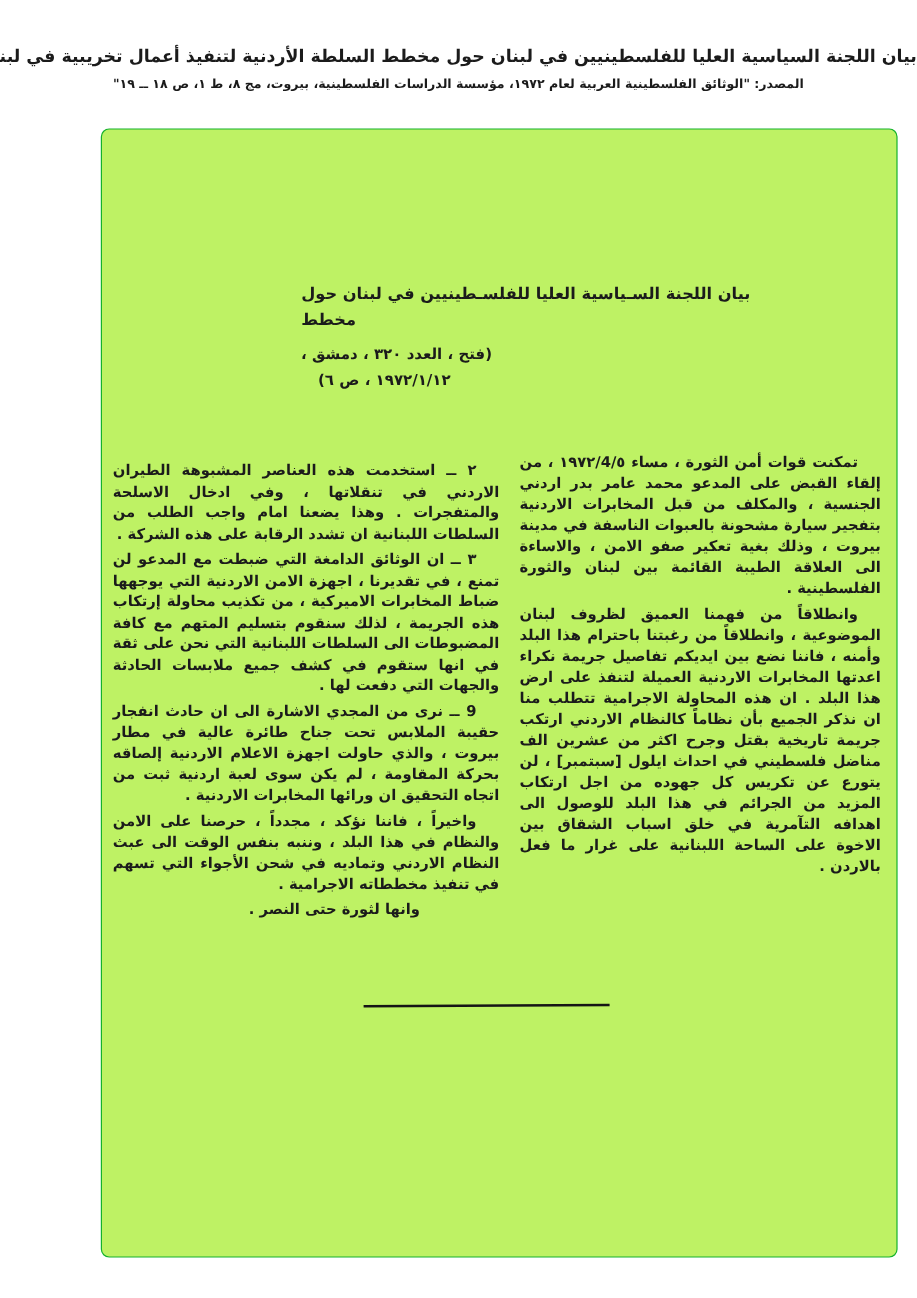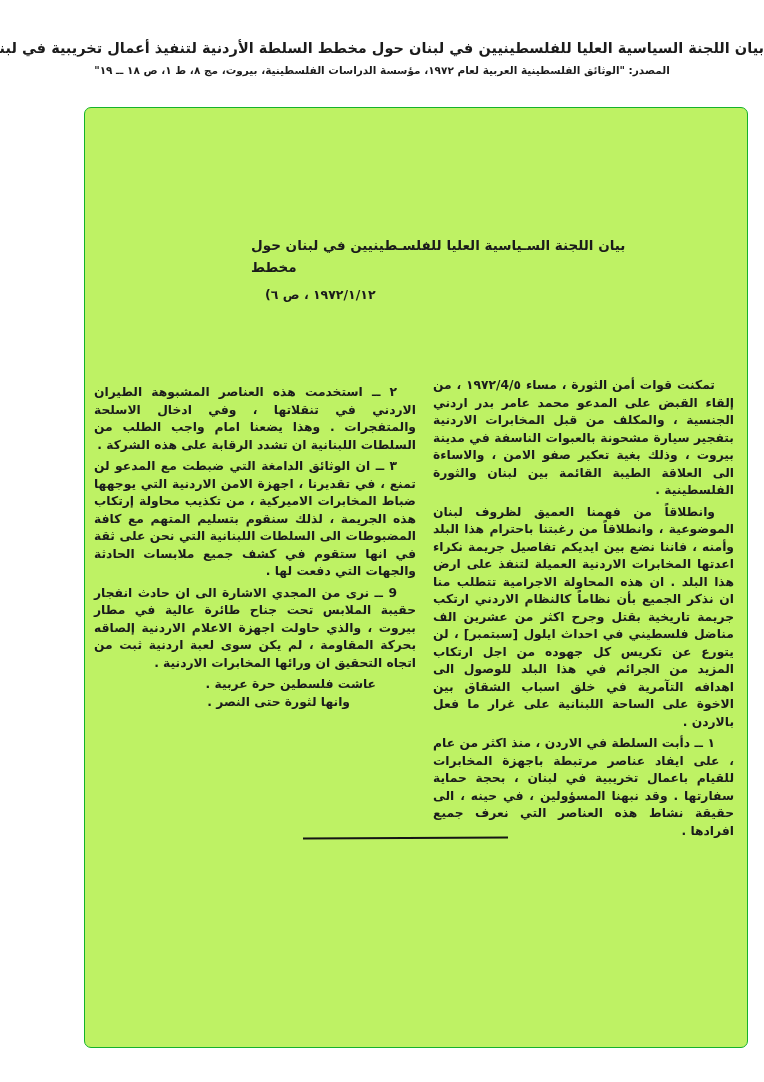--- a/index.html
+++ b/index.html
@@ -93,33 +93,33 @@
 
   <div class="top-source" dir="rtl">المصدر: "الوثائق الفلسطينية العربية لعام ١٩٧٢، مؤسسة الدراسات الفلسطينية، بيروت، مج ٨، ط ١، ص ١٨ ــ ١٩"</div>
 
   <div class="frame" style="border-color: rgb(20, 178, 44);">
 
     <div class="doc-title" dir="rtl">
       <div>بيان اللجنة السـياسية العليا للفلسـطينيين في لبنان حول مخطط</div>
     </div>
 
     <div class="citation" dir="rtl">
+      <div class="c1">(فتح ، العدد ٣٢٠ ، دمشق ،</div>
       <div class="c2">١٩٧٢/١/١٢ ، ص ٦)</div>
     </div>
 
     <div class="col col-first" dir="rtl">
       <p class="para">تمكنت قوات أمن الثورة ، مساء ١٩٧٢/4/٥ ، من إلقاء القبض على المدعو محمد عامر بدر اردني الجنسية ، والمكلف من قبل المخابرات الاردنية بتفجير سيارة مشحونة بالعبوات الناسفة في مدينة بيروت ، وذلك بغية تعكير صفو الامن ، والاساءة الى العلاقة الطيبة القائمة بين لبنان والثورة الفلسطينية .</p>
       <p class="para">وانطلاقاً من فهمنا العميق لظروف لبنان الموضوعية ، وانطلاقاً من رغبتنا باحترام هذا البلد وأمنه ، فاننا نضع بين ايديكم تفاصيل جريمة نكراء اعدتها المخابرات الاردنية العميلة لتنفذ على ارض هذا البلد . ان هذه المحاولة الاجرامية تتطلب منا ان نذكر الجميع بأن نظاماً كالنظام الاردني ارتكب جريمة تاريخية بقتل وجرح اكثر من عشرين الف مناضل فلسطيني في احداث ايلول [سبتمبر] ، لن يتورع عن تكريس كل جهوده من اجل ارتكاب المزيد من الجرائم في هذا البلد للوصول الى اهدافه التآمرية في خلق اسباب الشقاق بين الاخوة على الساحة اللبنانية على غرار ما فعل بالاردن .</p>
-      <p class="para">١ ــ دأبت السلطة في الاردن ، منذ اكثر من عام ، على ايفاد عناصر مرتبطة باجهزة المخابرات للقيام باعمال تخريبية في لبنان ، بحجة حماية سفارتها . وقد نبهنا المسؤولين ، في حينه ، الى حقيقة نشاط هذه العناصر التي نعرف جميع افرادها .</p>
     </div>
 
     <div class="col col-second" dir="rtl">
       <p class="para">٢ ــ استخدمت هذه العناصر المشبوهة الطيران الاردني في تنقلاتها ، وفي ادخال الاسلحة والمتفجرات . وهذا يضعنا امام واجب الطلب من السلطات اللبنانية ان تشدد الرقابة على هذه الشركة .</p>
       <p class="para">٣ ــ ان الوثائق الدامغة التي ضبطت مع المدعو لن تمنع ، في تقديرنا ، اجهزة الامن الاردنية التي يوجهها ضباط المخابرات الاميركية ، من تكذيب محاولة إرتكاب هذه الجريمة ، لذلك سنقوم بتسليم المتهم مع كافة المضبوطات الى السلطات اللبنانية التي نحن على ثقة في انها ستقوم في كشف جميع ملابسات الحادثة والجهات التي دفعت لها .</p>
       <p class="para">9 ــ نرى من المجدي الاشارة الى ان حادث انفجار حقيبة الملابس تحت جناح طائرة عالية في مطار بيروت ، والذي حاولت اجهزة الاعلام الاردنية إلصاقه بحركة المقاومة ، لم يكن سوى لعبة اردنية ثبت من اتجاه التحقيق ان ورائها المخابرات الاردنية .</p>
-      <p class="closing closing-1">عاشت فلسطين حرة عربية .</p>
+      <p class="para">واخيراً ، فاننا نؤكد ، مجدداً ، حرصنا على الامن والنظام في هذا البلد ، وننبه بنفس الوقت الى عبث النظام الاردني وتماديه في شحن الأجواء التي تسهم في تنفيذ مخططاته الاجرامية .</p>
       <p class="closing closing-2">وانها لثورة حتى النصر .</p>
     </div>
 
     <div class="divider"></div>
 
   </div>
 </div>
 
 </body></html>

